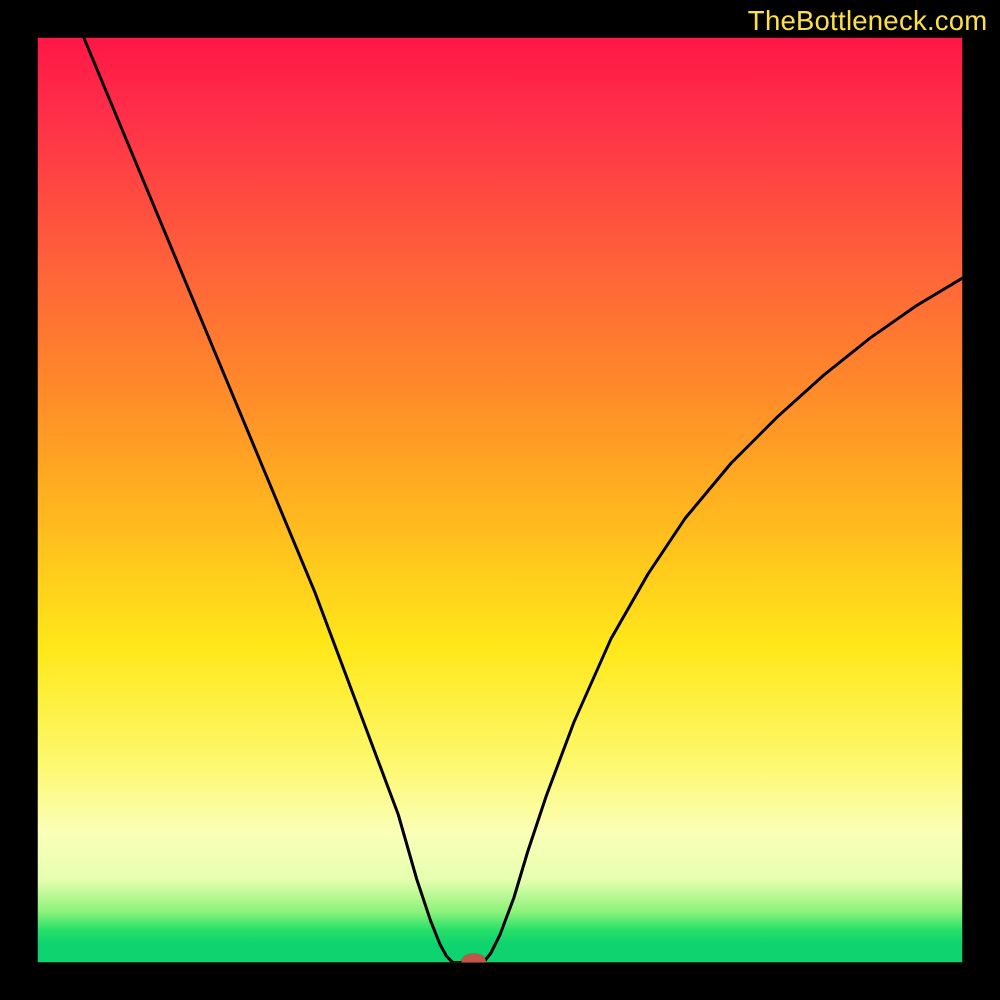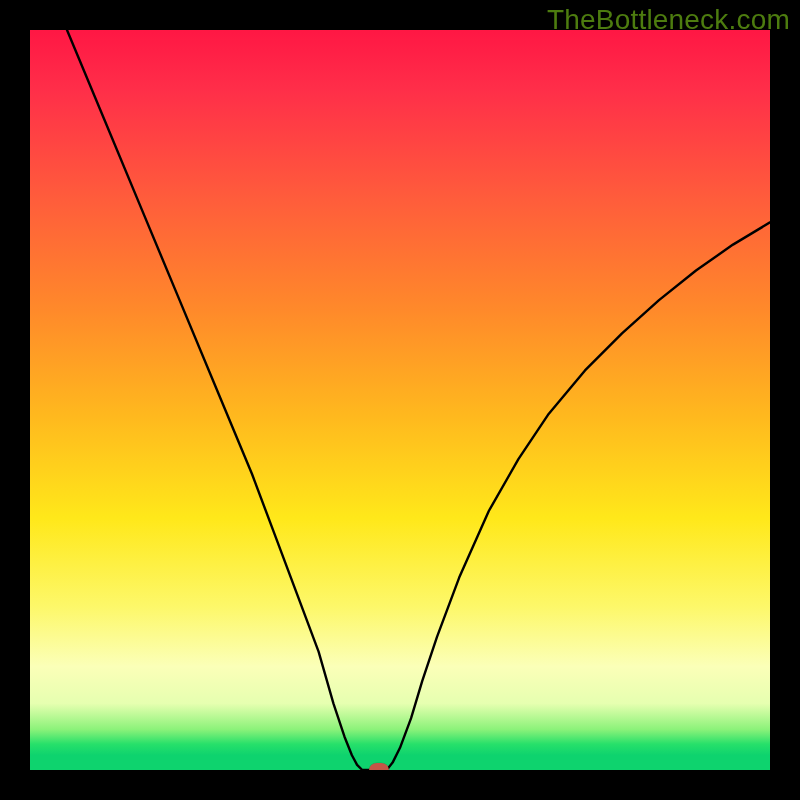--- a/index.html
+++ b/index.html
@@ -13,22 +13,22 @@
   .frame {
     position: relative;
     width: 800px;
     height: 800px;
     background: #000;
   }
   .watermark {
     position: absolute;
     top: 4px;
     right: 10px;
-    color: #4d7c0f;
-    font-size: 28px;
+    color: #fde047;
+    font-size: 22px;
     font-weight: 500;
     letter-spacing: 0.2px;
   }
   .plot-area {
     position: absolute;
     left: 30px;
     top: 30px;
     width: 740px;
     height: 740px;
     overflow: hidden;

